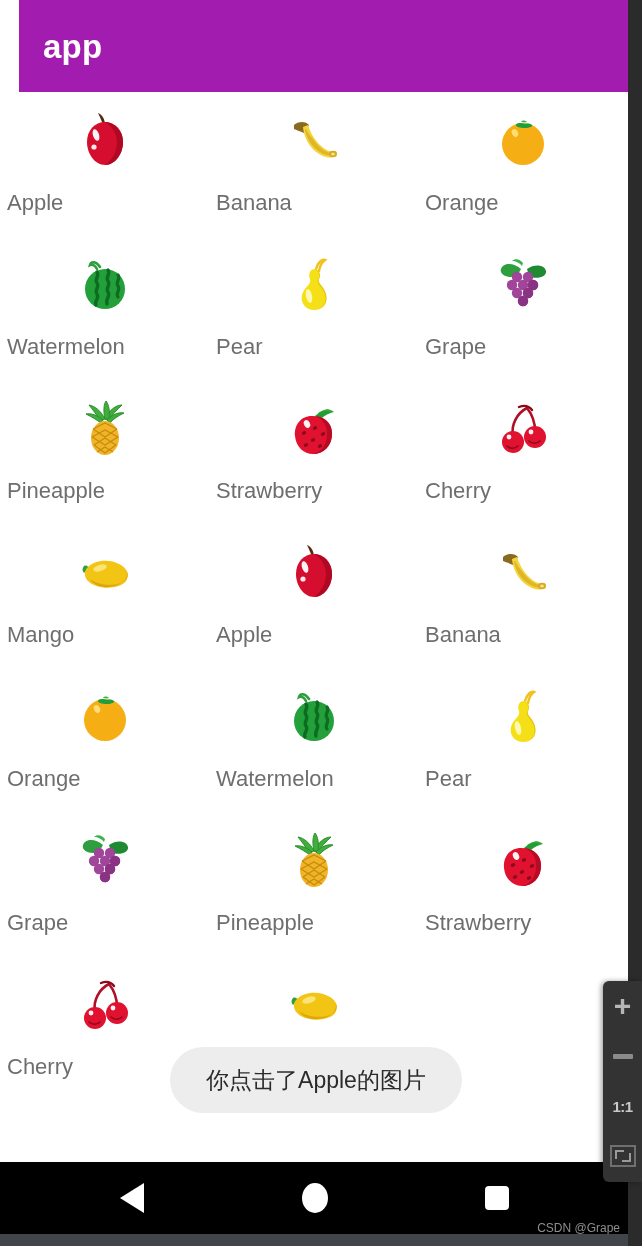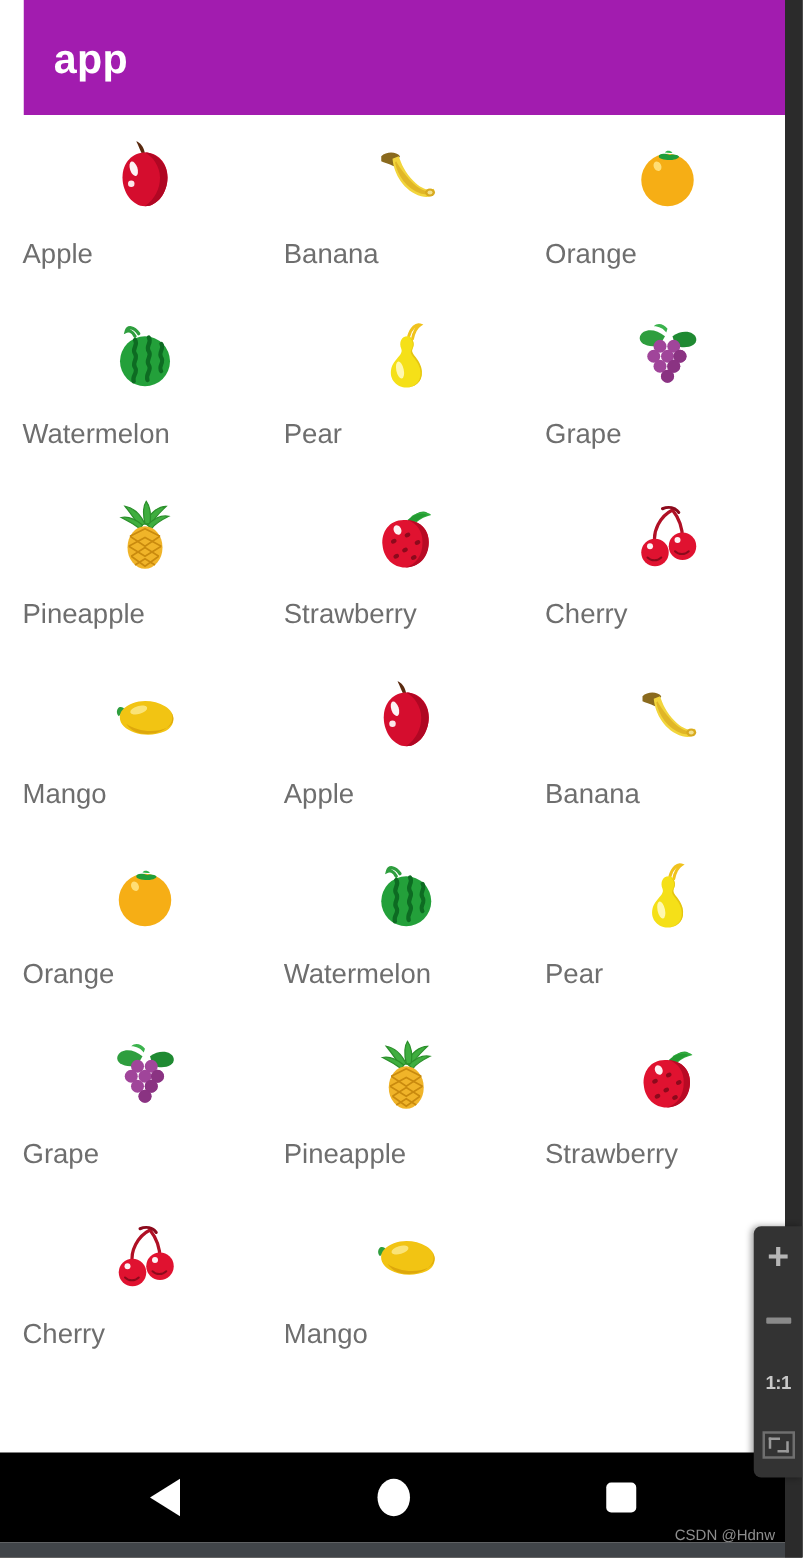--- a/index.html
+++ b/index.html
@@ -61,21 +61,20 @@
     left: 0;
     top: 92px;
     width: 628px;
     height: 1070px;
     background: #ffffff;
   }
   .grid-row {
     display: flex;
     width: 628px;
     height: 144px;
-    margin-left: 11px;
   }
   .cell {
     width: 209px;
     height: 144px;
     position: relative;
     box-sizing: border-box;
   }
   .cell-icon {
     position: absolute;
     left: 0;
@@ -587,34 +586,37 @@
                 <path d="M17 38 C25 44 40 46 50 41 C55 38 56 33 53 29 C56 35 52 42 42 45 C31 48 21 45 17 38 Z" fill="#dda70c"></path>
                 <ellipse cx="27" cy="27" rx="7" ry="3.2" fill="#fbe98a" opacity="0.85" transform="rotate(-16 27 27)"></ellipse>
               </svg>
             </div>
             <div class="cell-label">Mango</div>
           </div>
           <div class="cell"></div>
         </div>
       </div>
 
+    <div id="toast">
+      <div id="toast-text">你点击了Apple的图片</div>
+    </div>
 
     <div id="navbar">
       <div class="nav-btn" id="nav-back">
         <div class="tri-back"></div>
       </div>
       <div class="nav-btn" id="nav-home">
         <div class="circle-home"></div>
       </div>
       <div class="nav-btn" id="nav-recents">
         <div class="square-recents"></div>
       </div>
     </div>
 
-    <div id="watermark">CSDN @Hdnw</div>
+    <div id="watermark">CSDN @Grape</div>
 
     <div id="bottom-strip"></div>
   </div>
 
   <div id="right-gutter"></div>
 
   <div id="zoom-toolbar">
     <div class="zoom-btn" id="zoom-in">
       <span class="zoom-plus">+</span>
     </div>

